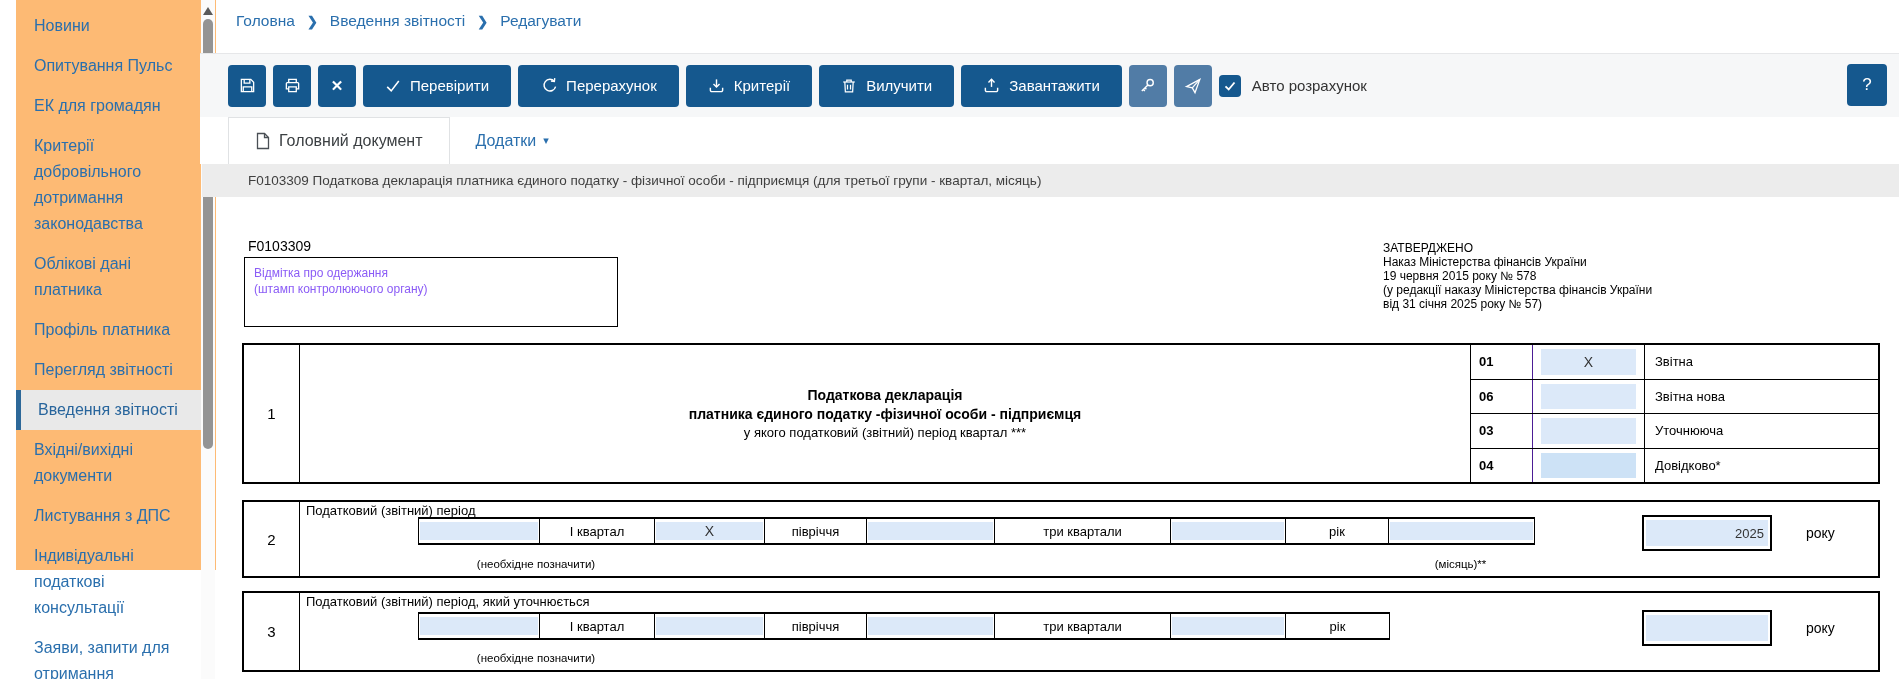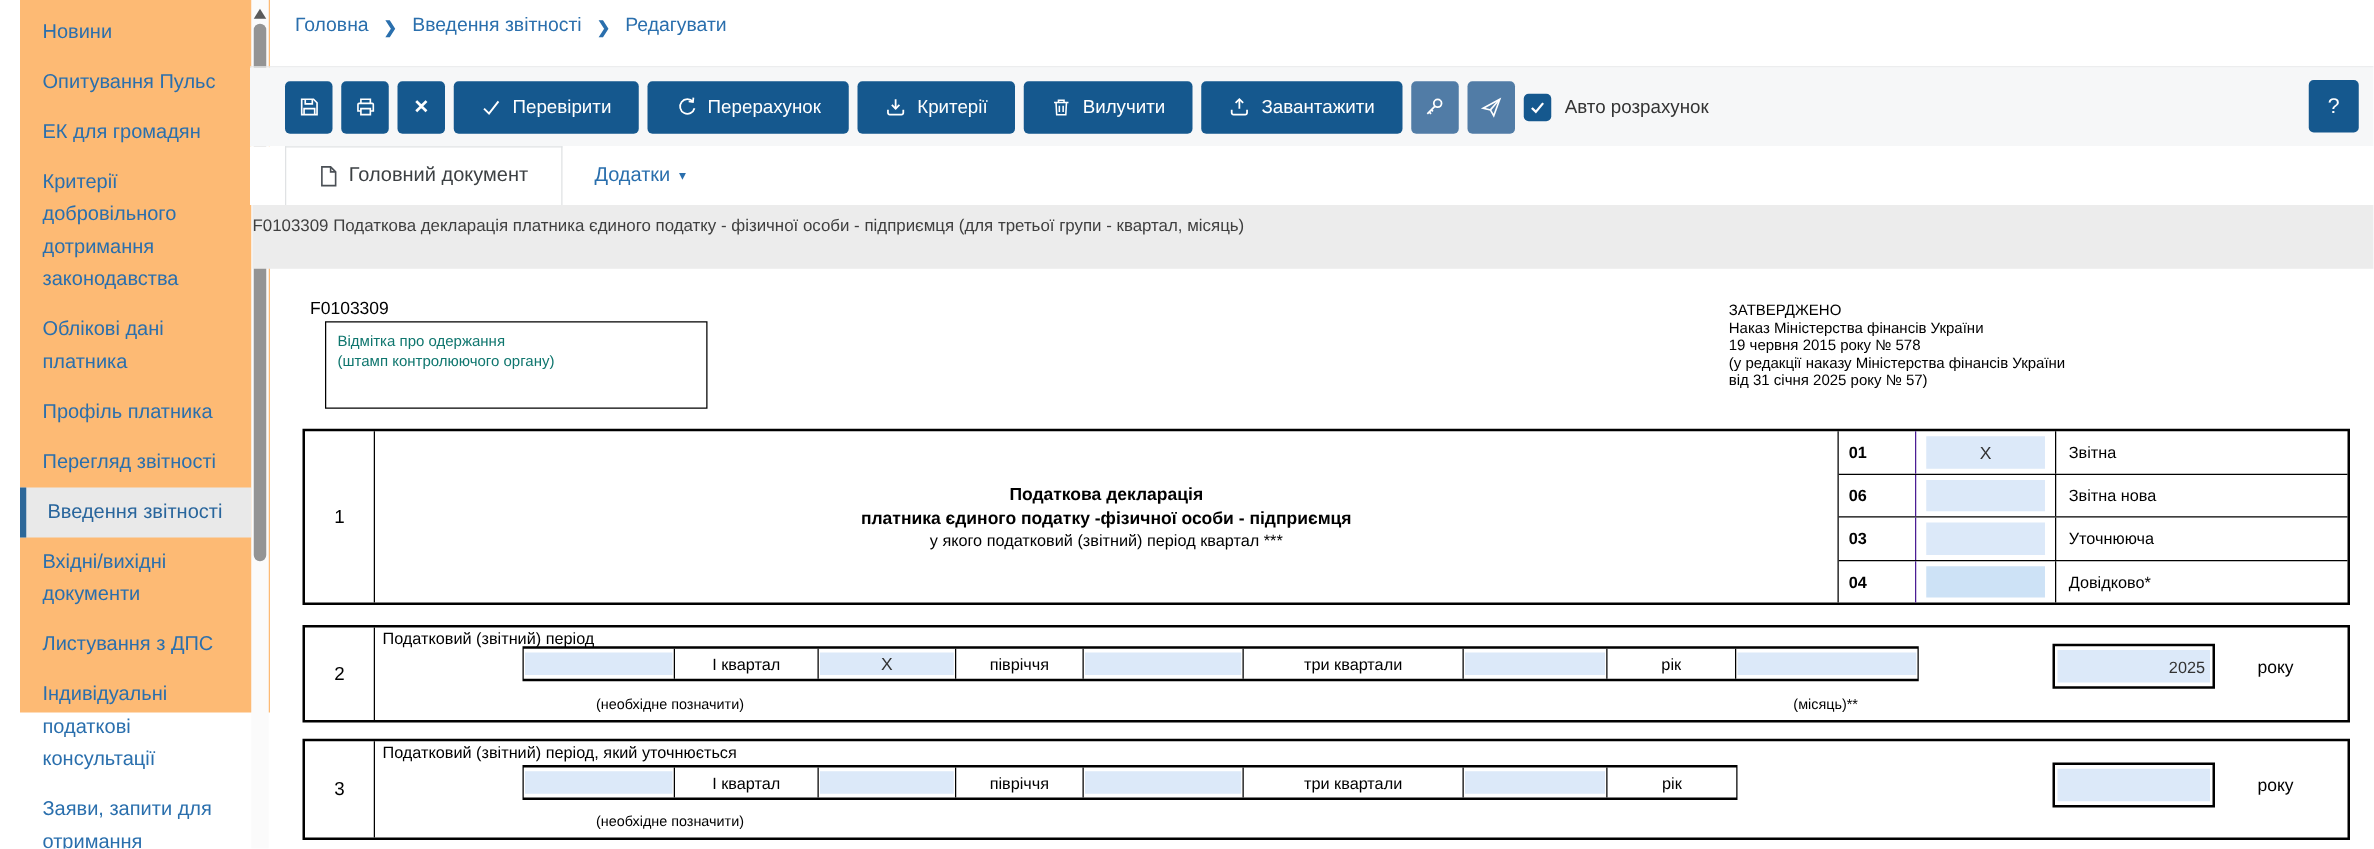--- a/index.html
+++ b/index.html
@@ -44,27 +44,27 @@
          align-items:center; justify-content:center; }
   .autocalc-label { font-size:15px; color:#333; }
 
   .tabs { position:absolute; left:0; top:117px; width:1699px; height:47px; background:#fff; display:flex; }
   .tab-active { margin-left:28px; height:47px; background:#fff; border:1px solid #e0e2e4; border-bottom:none;
                 display:flex; align-items:center; gap:8px; padding:0 26px; font-size:16px; color:#3c4043; cursor:pointer; }
   .tab-link { display:flex; align-items:center; gap:7px; padding:0 26px; font-size:16px;
               color:#2a6fad; cursor:pointer; }
   .caret-down { font-size:11px; color:#2a6fad; }
 
-  .doc-bar { position:absolute; left:2px; top:164px; width:1697px; height:51px; background:#ececec;
-             line-height:33px; font-size:13.5px; color:#3f3f3f; }
+  .doc-bar { position:absolute; left:2px; top:164px; width:1697px; height:33px; background:#ececec;
+             line-height:33px; padding-left:46px; font-size:13.5px; color:#3f3f3f; }
 
   
   .form-code { position:absolute; left:48px; top:238px; font-size:14px; color:#000; }
-  .stamp-box { position:absolute; left:60px; top:257px; width:306px; height:70px; border:1px solid #000;
-               padding:7px 9px; font-size:12px; color:#0f766e; line-height:1.35; }
+  .stamp-box { position:absolute; left:44px; top:257px; width:374px; height:70px; border:1px solid #000;
+               padding:7px 9px; font-size:12px; color:#8b5cf6; line-height:1.35; }
   .approved { position:absolute; left:1183px; top:242px; width:310px; font-size:12px; color:#000; line-height:1.16; }
 
   .fbox { position:absolute; border:2px solid #000; background:#fff; }
   .row1 { left:42px; top:343px; width:1638px; height:141px; display:flex; }
   .row-num { width:56px; border-right:1px solid #000; display:flex; align-items:center;
              justify-content:center; font-size:15px; flex:none; }
   .r1-center { flex:1; border-right:1px solid #000; display:flex; flex-direction:column;
                align-items:center; justify-content:center; text-align:center; gap:3px; }
   .r1-t1, .r1-t2 { font-size:14px; font-weight:bold; }
   .r1-t3 { font-size:13px; }

